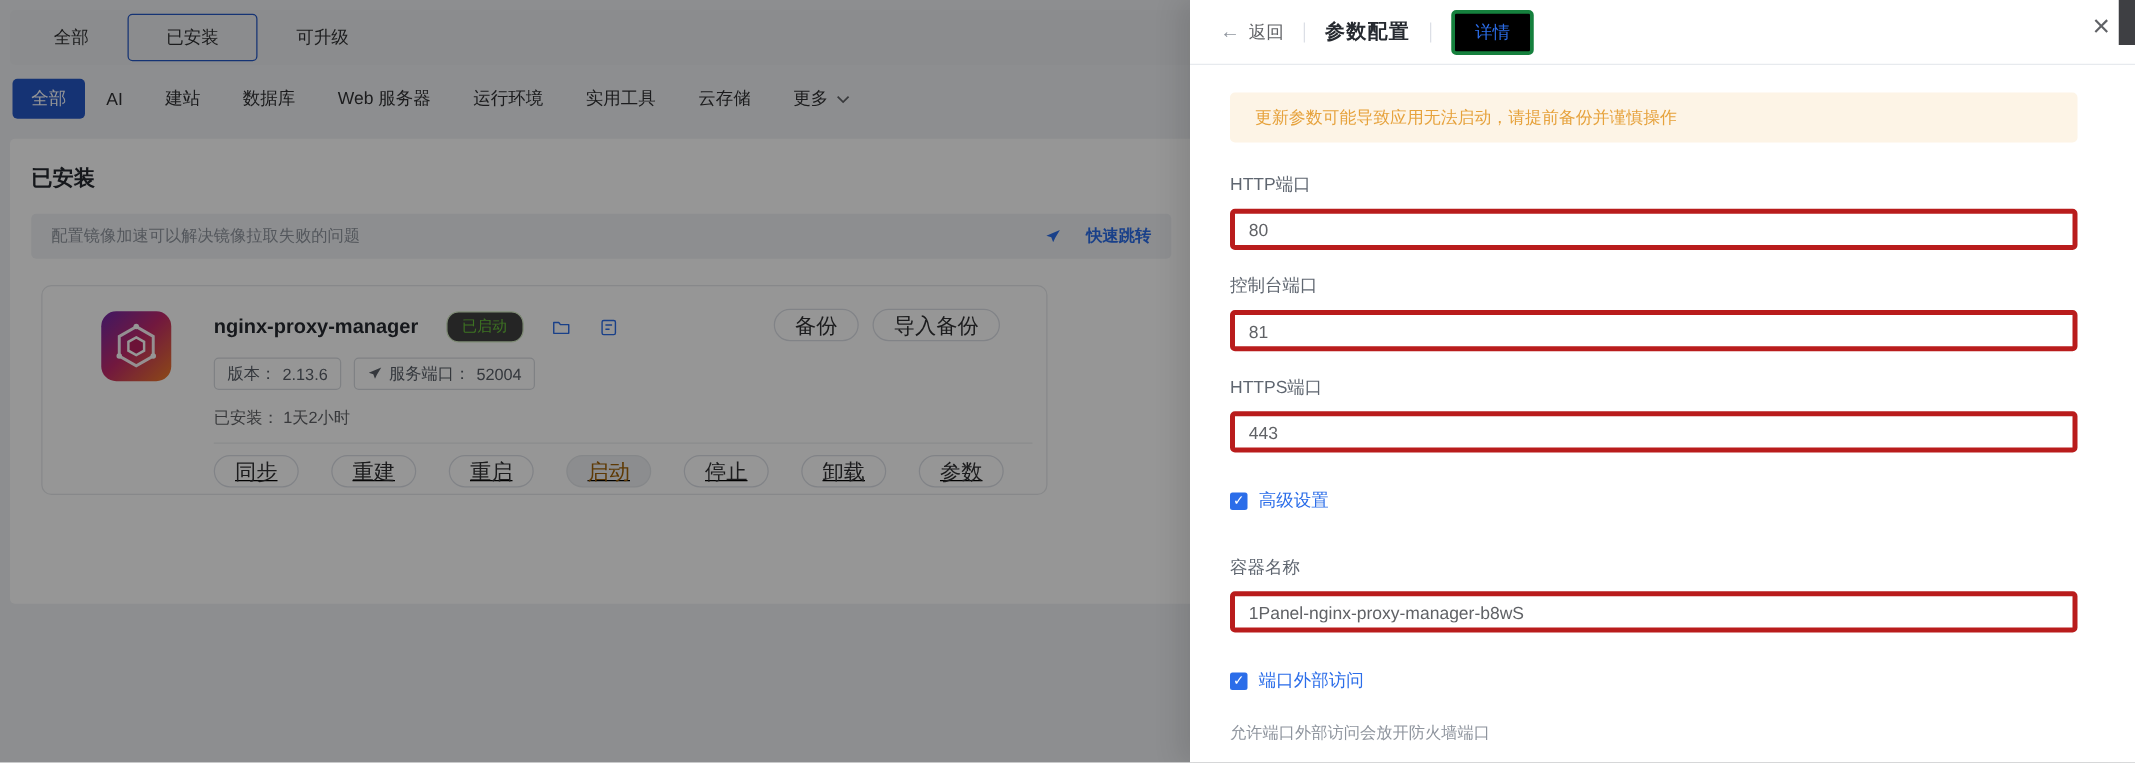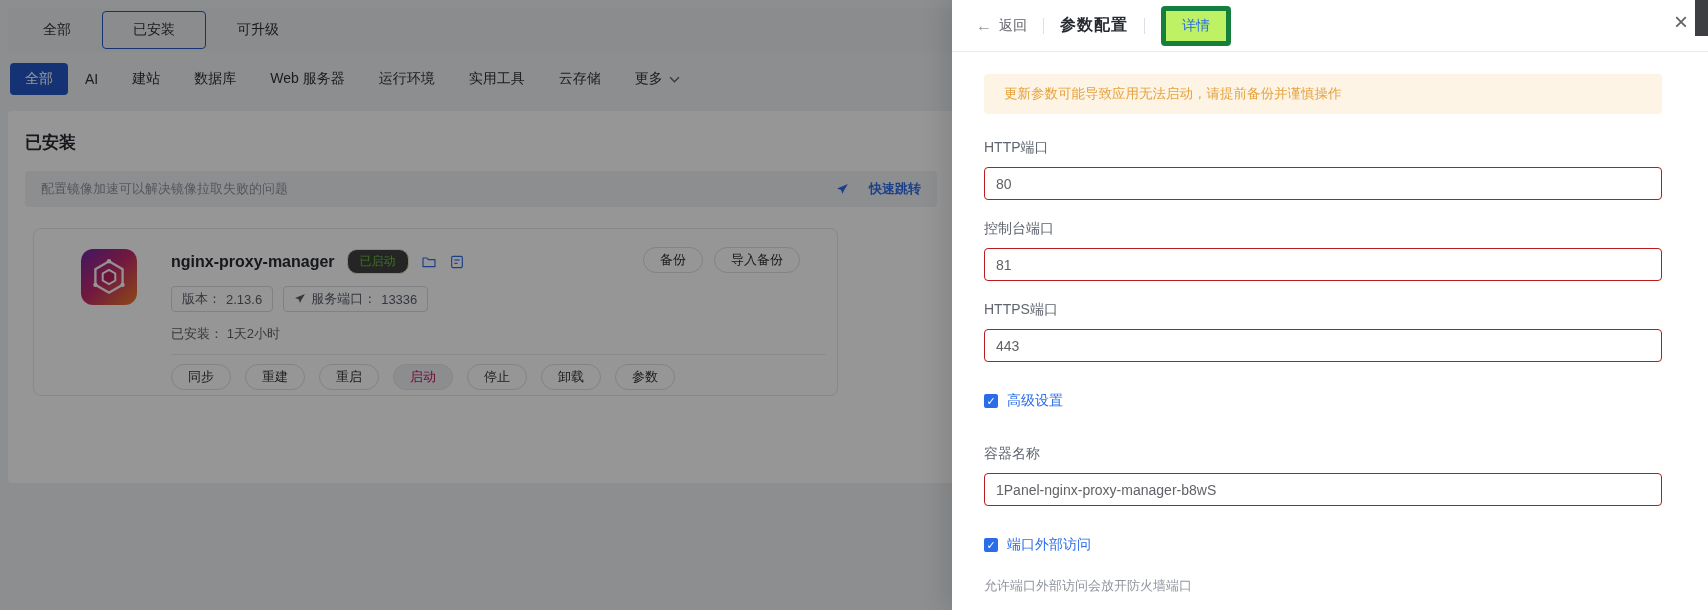--- a/index.html
+++ b/index.html
@@ -19,53 +19,53 @@
   .section-card { margin-top:16px; width:1692px; background:#fff; border-radius:4px; padding:14px 16px 30px 17px; min-height:372px; }
   .section-title { font-size:17px; font-weight:bold; color:#262a30; padding-top:6px; }
   .notice { margin-top:17px; width:912px; height:36px; background:#f0f2f5; border-radius:4px; display:flex; align-items:center; padding:0 16px; gap:18px;justify-content:space-between; }
   .notice-text { font-size:13px; color:#8f959e; }
   .notice-link { font-size:13px; font-weight:bold; color:#2b6de9; display:flex; align-items:center; gap:20px; cursor:pointer; }
   .plane { width:13px; height:13px; fill:currentColor; }
 
   .app-card { position:relative; margin-top:21px; margin-left:8px; width:805px; height:168px; border:1px solid #e6e8eb; border-radius:8px; padding:20px 20px 16px 47px; display:flex; }
   .app-icon { width:56px; height:56px; border-radius:12px; background:linear-gradient(135deg,#6d28a8 0%,#c22a6a 48%,#ef7d26 100%); display:flex; align-items:center; justify-content:center; flex-shrink:0; }
   .app-info { margin-left:34px; flex:1; }
-  .app-title-row { display:flex; align-items:center; gap:12px; }
+  .app-title-row { display:flex; align-items:center; gap:22px; }
   .app-name { font-size:16px; font-weight:bold; color:#262a30; }
   .status-badge { font-size:12px; color:#67c23a; background:#404040; border:1px solid #d8edc8; border-radius:10px; padding:3px 12px; }
   .mini-icon { width:16px; height:16px; stroke:#2b6de9; fill:none; stroke-width:1.7; cursor:pointer; }
   .tag-row { margin-top:12px; display:flex; gap:10px; }
   .tag { border:1px solid #d9dce1; border-radius:4px; padding:3px 10px; font-size:13px; color:#5a6069; display:flex; align-items:center; gap:5px; }
   .tag .plane { width:12px; height:12px; }
   .installed-row { margin-top:13px; font-size:13px; color:#606266; }
   .card-divider { margin-top:11px; width:655px; border-top:1px solid #ebedf0; }
-  .actions-row { margin-top:9px; display:flex; gap:14px; }
-  .pill-btn { height:26px; padding:0 16px; font-size:13px; color:#303133; background:#fff; border:1px solid #dcdfe6; border-radius:13px; cursor:pointer; font-family:inherit; }
-  .pill-btn.disabled { background:#eef0f3; border-color:#e2e5e9; color:#be185d; cursor:not-allowed;text-align:center; }
+  .actions-row { margin-top:9px; display:flex; gap:26px;text-decoration:underline; }
+  .pill-btn { height:26px; padding:0 16px; font-size:17px; color:#303133; background:#fff; border:1px solid #dcdfe6; border-radius:13px; cursor:pointer; font-family:inherit; }
+  .pill-btn.disabled { background:#eef0f3; border-color:#e2e5e9; color:#a16207; cursor:not-allowed;text-align:center; }
   .card-top-buttons { position:absolute; right:37px; top:18px; display:flex; gap:11px; }
 
   
   .overlay { position:absolute; left:0; top:0; width:952px; height:610px; background:rgba(0,0,0,0.41); z-index:5; }
 
   
   .drawer { position:absolute; left:952px; top:0; width:756px; height:610px; background:#fff; z-index:10; box-shadow:-10px 0 20px rgba(0,0,0,0.10); }
   .drawer-header { height:52px; border-bottom:1px solid #e7eaee; display:flex; align-items:center; padding:0 24px; position:relative; }
   .back-group { display:flex; align-items:center; gap:7px; cursor:pointer; }
   .back-arrow { font-size:16px; color:#8f959e; }
   .back-label { font-size:14px; color:#606266; }
   .vdiv { width:1px; height:16px; background:#dcdfe6; margin:0 16px; }
   .drawer-title { font-size:16px; font-weight:600; color:#262a30; letter-spacing:1px; }
-  .detail-pill { background:#bef264; border:5px solid #15803d; color:#2b6de9; border-radius:4px; padding:6px 16px; font-size:14px; cursor:pointer; font-family:inherit; }
+  .detail-pill { background:#000000; border:3px solid #15803d; color:#2b6de9; border-radius:4px; padding:6px 16px; font-size:14px; cursor:pointer; font-family:inherit; }
   .close-icon { position:absolute; right:20px; top:10px; font-size:24px; color:#606266; cursor:pointer; line-height:1; font-weight:300; }
 
   .drawer-body { padding:22px 46px 0 32px; height:558px; overflow:hidden; }
   .warn-banner { background:#fdf4e6; color:#e6a23c; border-radius:4px; padding:11px 20px; font-size:13.5px; }
   .f-label { margin-top:20px; font-size:14px; color:#5f6670; line-height:16px; }
   .warn-banner + .f-label { margin-top:25px; }
-  .f-input { margin-top:12px; width:100%; height:33px; border:1px solid #b91c1c; border-radius:4px; padding:0 11px; font-size:14px; color:#606266; background:#fff; outline:none; font-family:inherit; }
+  .f-input { margin-top:12px; width:100%; height:33px; border:4px solid #b91c1c; border-radius:4px; padding:0 11px; font-size:14px; color:#606266; background:#fff; outline:none; font-family:inherit; }
   .chk-row { margin-top:30px; display:flex; align-items:center; gap:9px; cursor:pointer; }
   .chk-box { width:14px; height:14px; background:#2b6de9; border-radius:2px; color:#fff; font-size:11px; line-height:14px; text-align:center; }
   .chk-label { font-size:14px; font-weight:500; color:#2b6de9;font-family:Liberation Serif, serif; }
   .chk-row + .f-label { margin-top:35px; }
   .hint { margin-top:23px; font-size:13px; color:#8f959e; }
 
   .win-thumb { position:absolute; right:0; top:0; width:13px; height:36px; background:#3e3f43; z-index:20; }
 </style>
 </head>
 <body>
@@ -138,21 +138,21 @@
           <div class="tag-row">
             <span class="tag">
               <span>版本：</span>
                 <span>2.13.6</span>
             </span>
             <span class="tag">
               <svg class="plane" viewBox="0 0 24 24" fill="#5a6069">
                   <path d="M22 2L2 10.2l7.3 2.5L12 20l3-6.5L22 2z"></path>
                 </svg>
               <span>服务端口：</span>
-                <span>13336</span>
+                <span>52004</span>
             </span>
           </div>
 
           <div class="installed-row">
             <span>已安装：</span>
             <span>1天2小时</span>
           </div>
 
           <div class="card-divider"></div>
 

